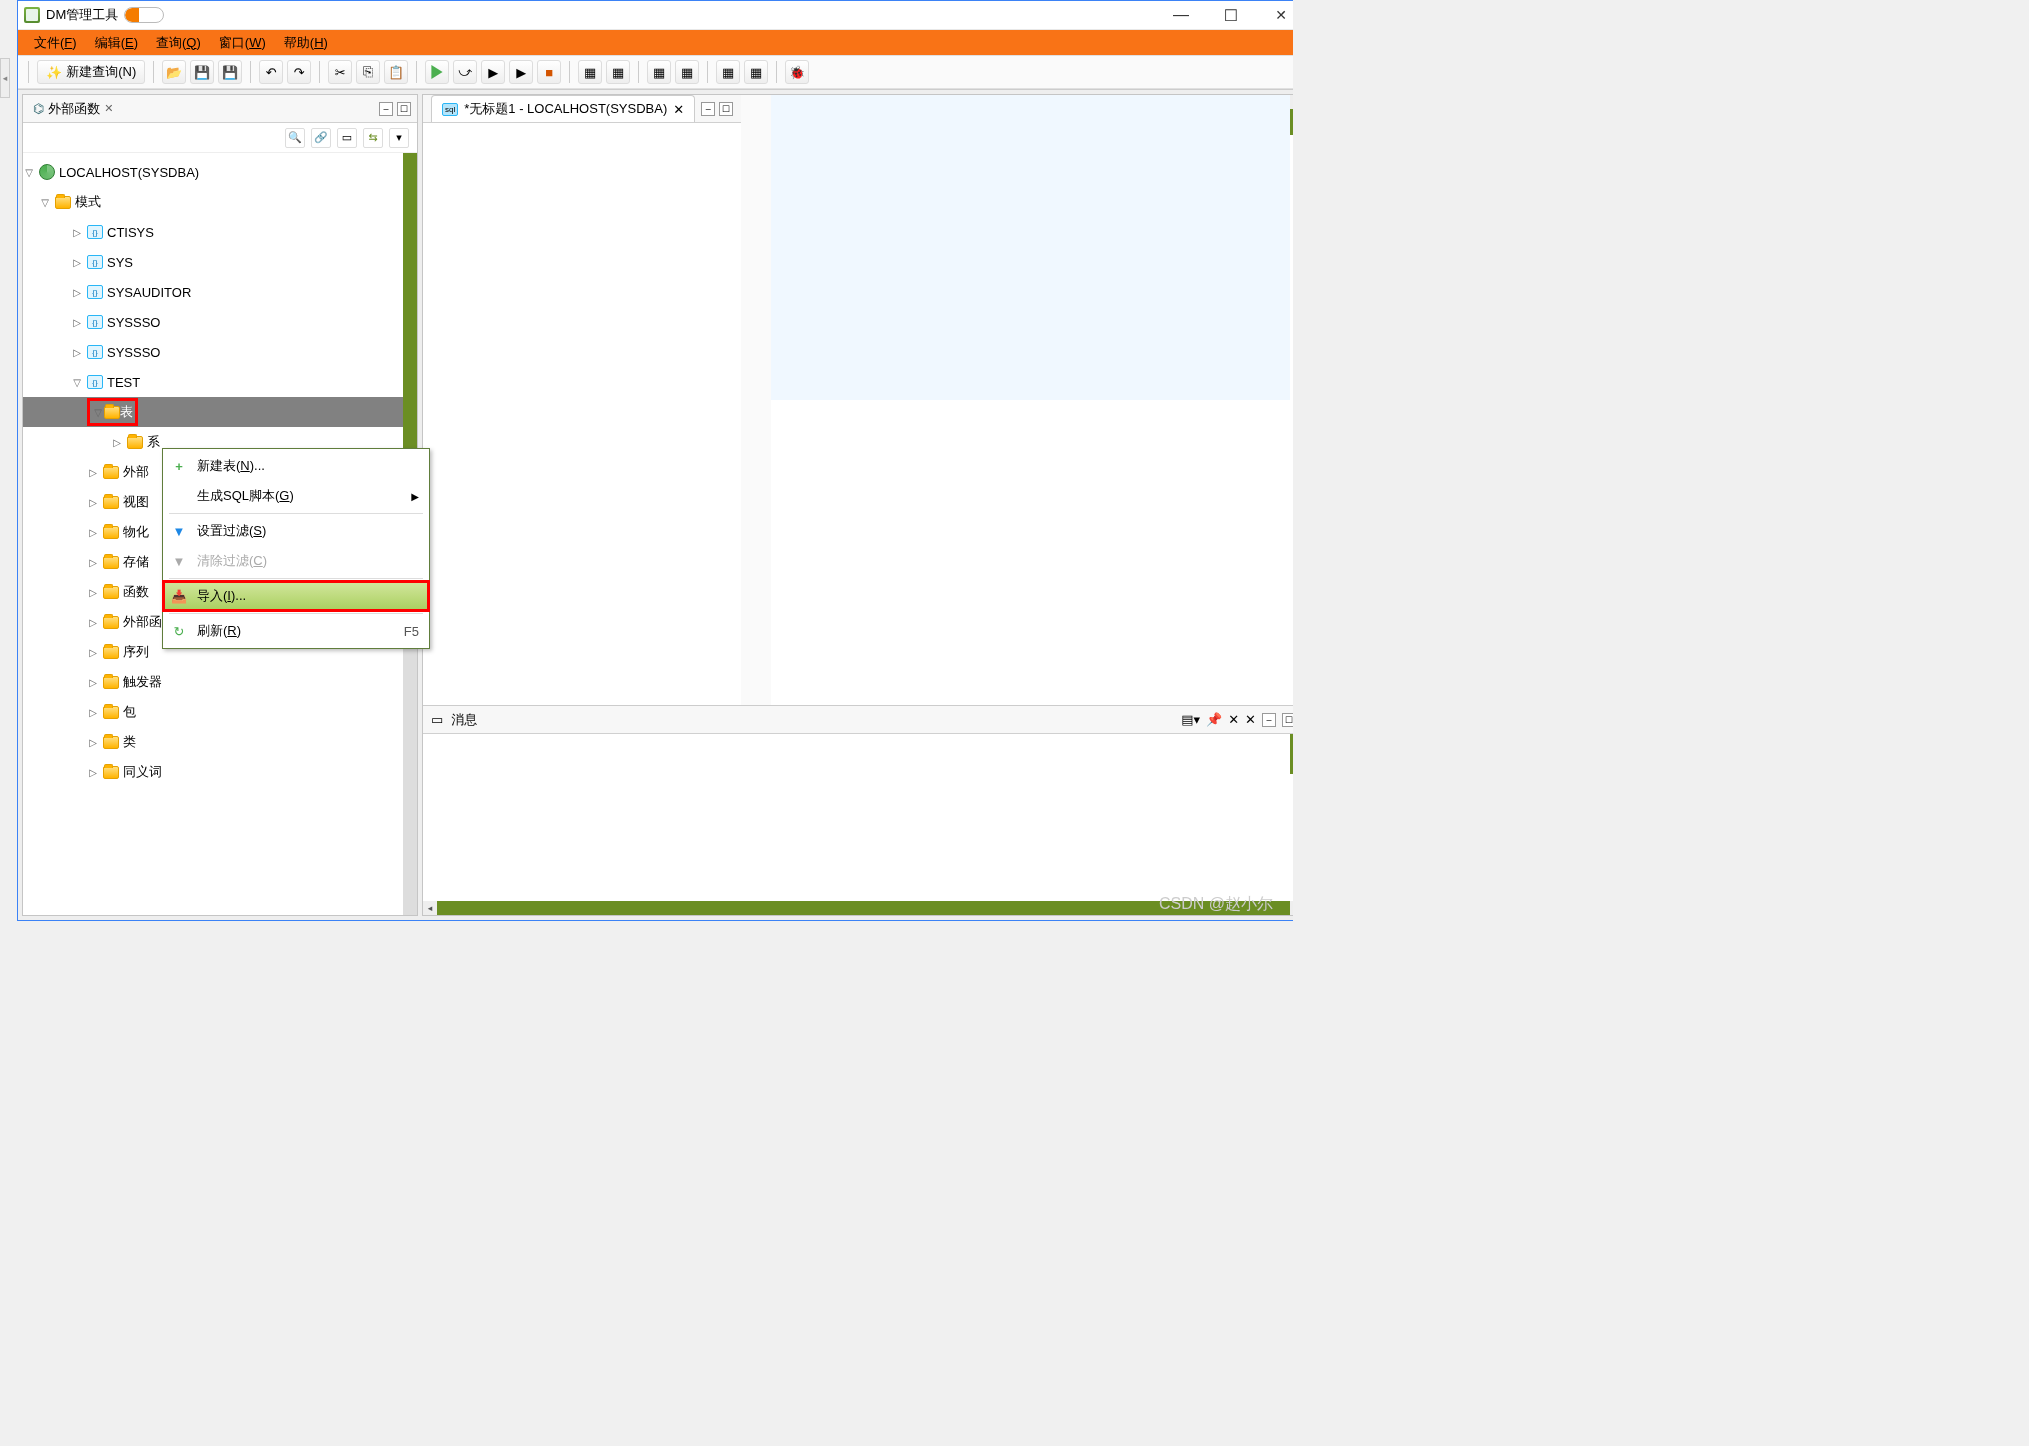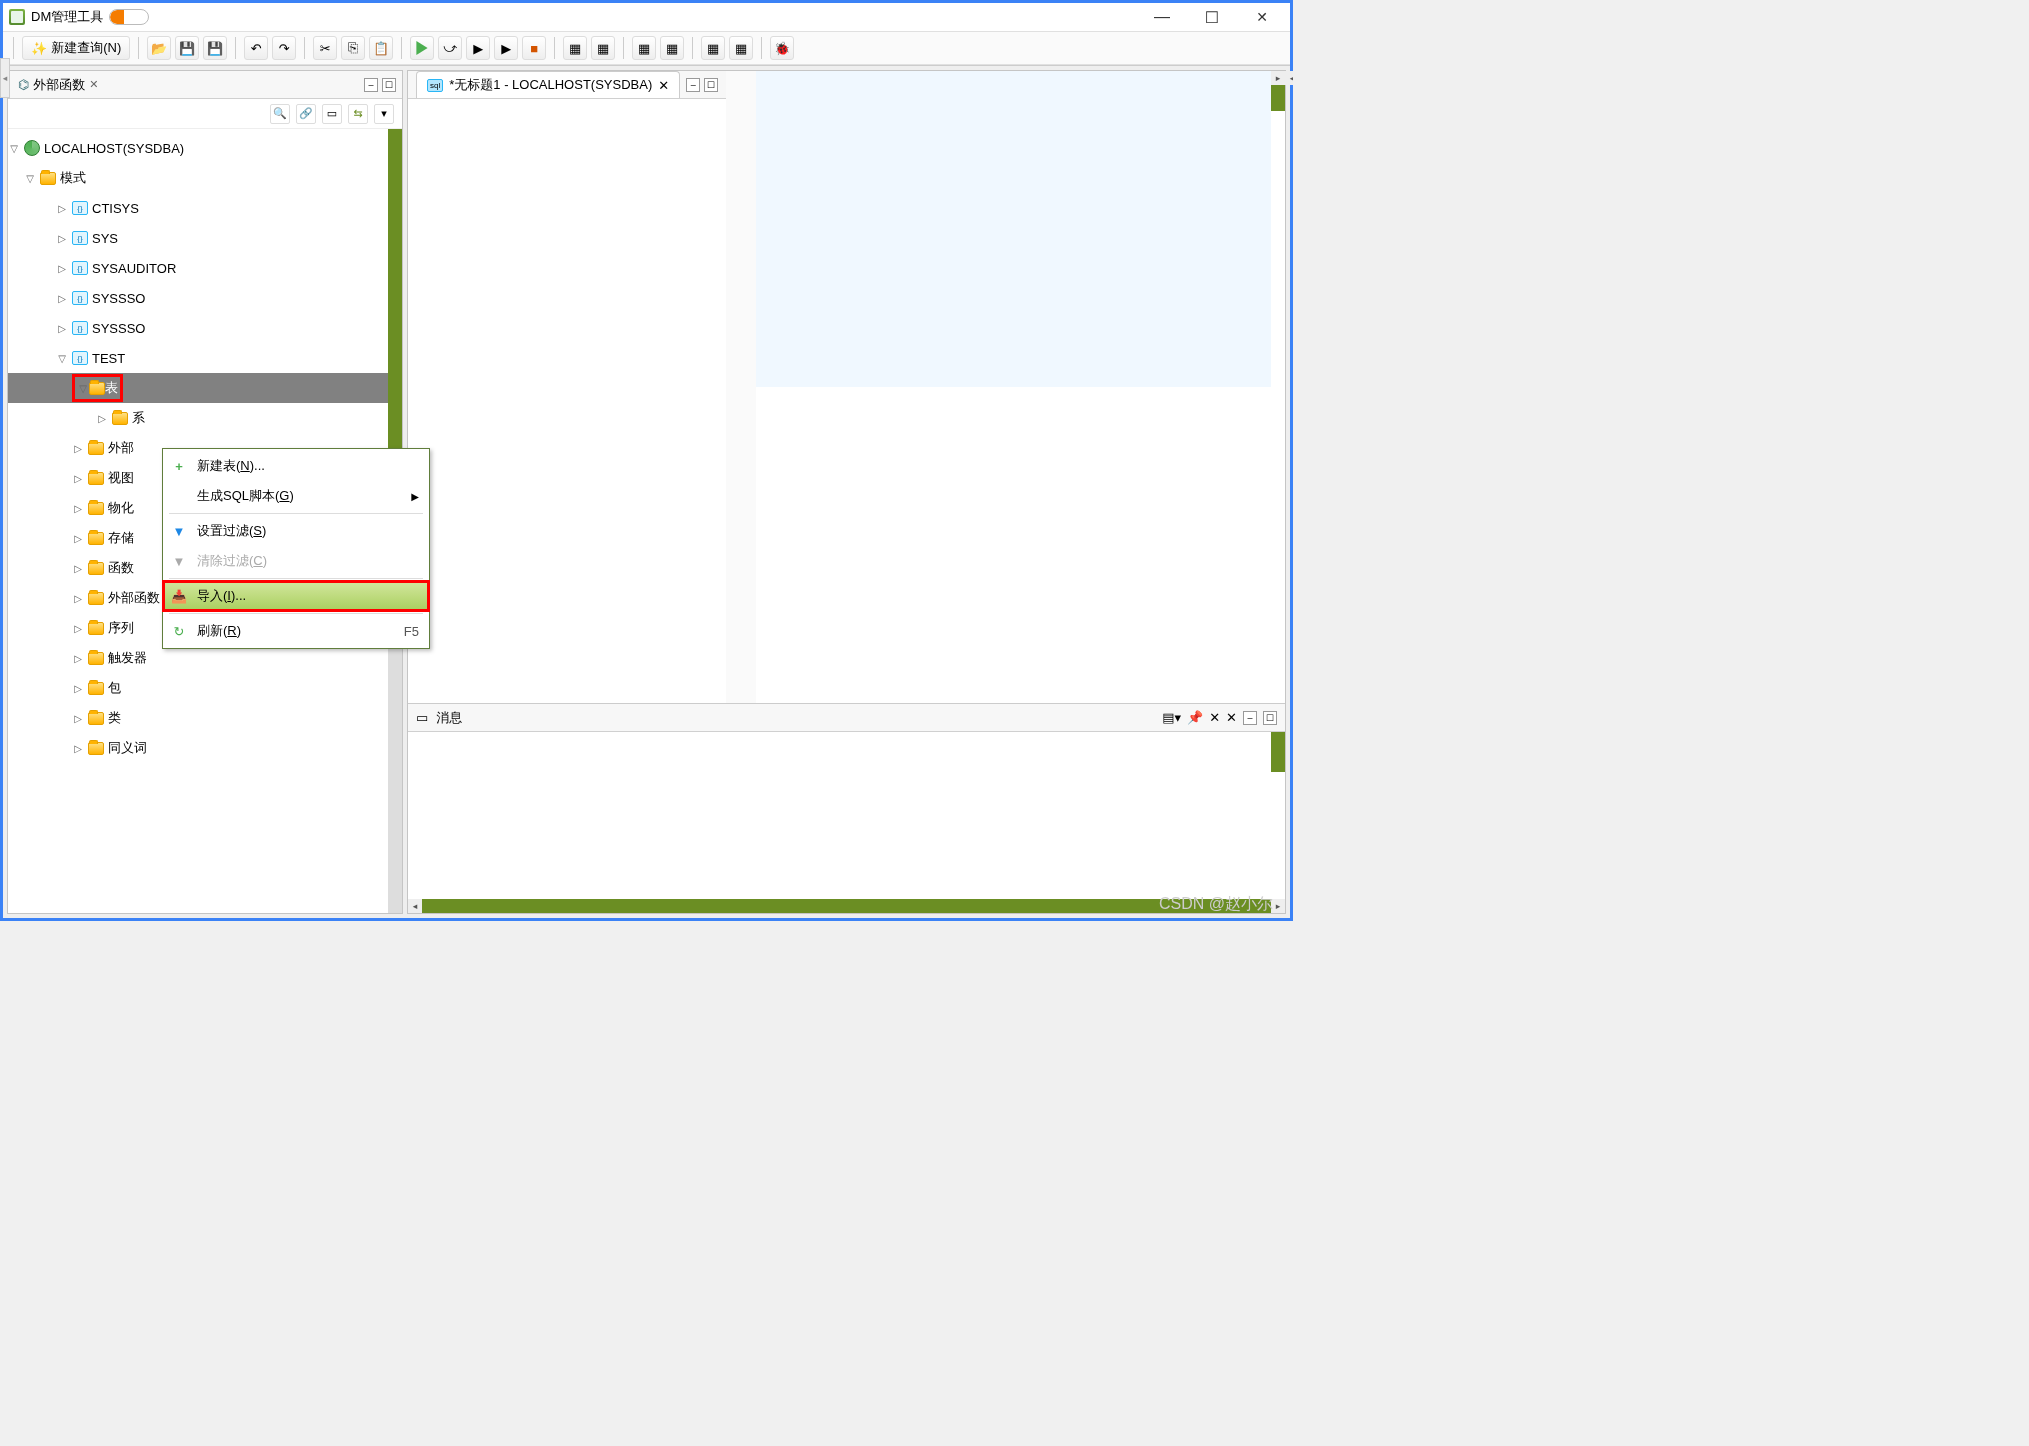--- a/index.html
+++ b/index.html
@@ -1,17 +1,17 @@
 <!DOCTYPE html>
 <html><head>
 <meta charset="utf-8">
 <style>
 * { box-sizing: border-box; margin: 0; padding: 0; font-family: "Microsoft YaHei", sans-serif; font-size: 13px; }
 body { background: #f0f0f0; width: 1293px; height: 921px; overflow: hidden; position: relative; }
-.window { background: #f97316; border: 3px solid #3b82f6; width: 100%; height: 100%; display: flex; flex-direction: column; }
+.window { background: #f97316; border: 1px solid #3b82f6; width: 100%; height: 100%; display: flex; flex-direction: column; margin-left: 17px; }
 
 
 .title-bar { height: 28px; display: flex; align-items: center; padding: 0 6px; gap: 6px; background: #fff; }
 .title-bar .app-icon { width: 16px; height: 16px; background: linear-gradient(#7cb342,#558b2f); border-radius: 2px; position: relative; }
 .title-bar .app-icon::before { content:""; position:absolute; top:2px; left:2px; right:2px; bottom:2px; background:#e8f5e9; border-radius:1px; }
 .title-bar .title-text { flex: 0 0 auto; }
 .title-bar .progress-pill { width: 40px; height: 16px; border: 1px solid #bbb; border-radius: 8px; position: relative; overflow:hidden; }
 .title-bar .progress-pill::before { content:""; position:absolute; left:0; top:0; bottom:0; width:35%; background:#f57c00; border-radius:8px 0 0 8px; }
 .title-bar .spacer { flex: 1; }
 .win-btn { width: 44px; height: 28px; display: flex; align-items: center; justify-content: center; font-size: 16px; color: #333; }
@@ -112,20 +112,27 @@
   <div class="title-bar">
     <div class="app-icon"></div>
     <span class="title-text">DM管理工具</span>
     <div class="progress-pill"></div>
     <div class="spacer"></div>
     <div class="win-btn">—</div>
     <div class="win-btn">☐</div>
     <div class="win-btn close">✕</div>
   </div>
 
+  <div class="menu-bar">
+    <span>文件(<u>F</u>)</span>
+    <span>编辑(<u>E</u>)</span>
+    <span>查询(<u>Q</u>)</span>
+    <span>窗口(<u>W</u>)</span>
+    <span>帮助(<u>H</u>)</span>
+  </div>
 
   <div class="toolbar">
     <div class="tb-sep"></div>
     <div class="tb-btn wide">
       <span>✨</span>
       <span>新建查询(N)</span>
     </div>
     <div class="tb-sep"></div>
     <div class="tb-btn">
         <span>📂</span>

